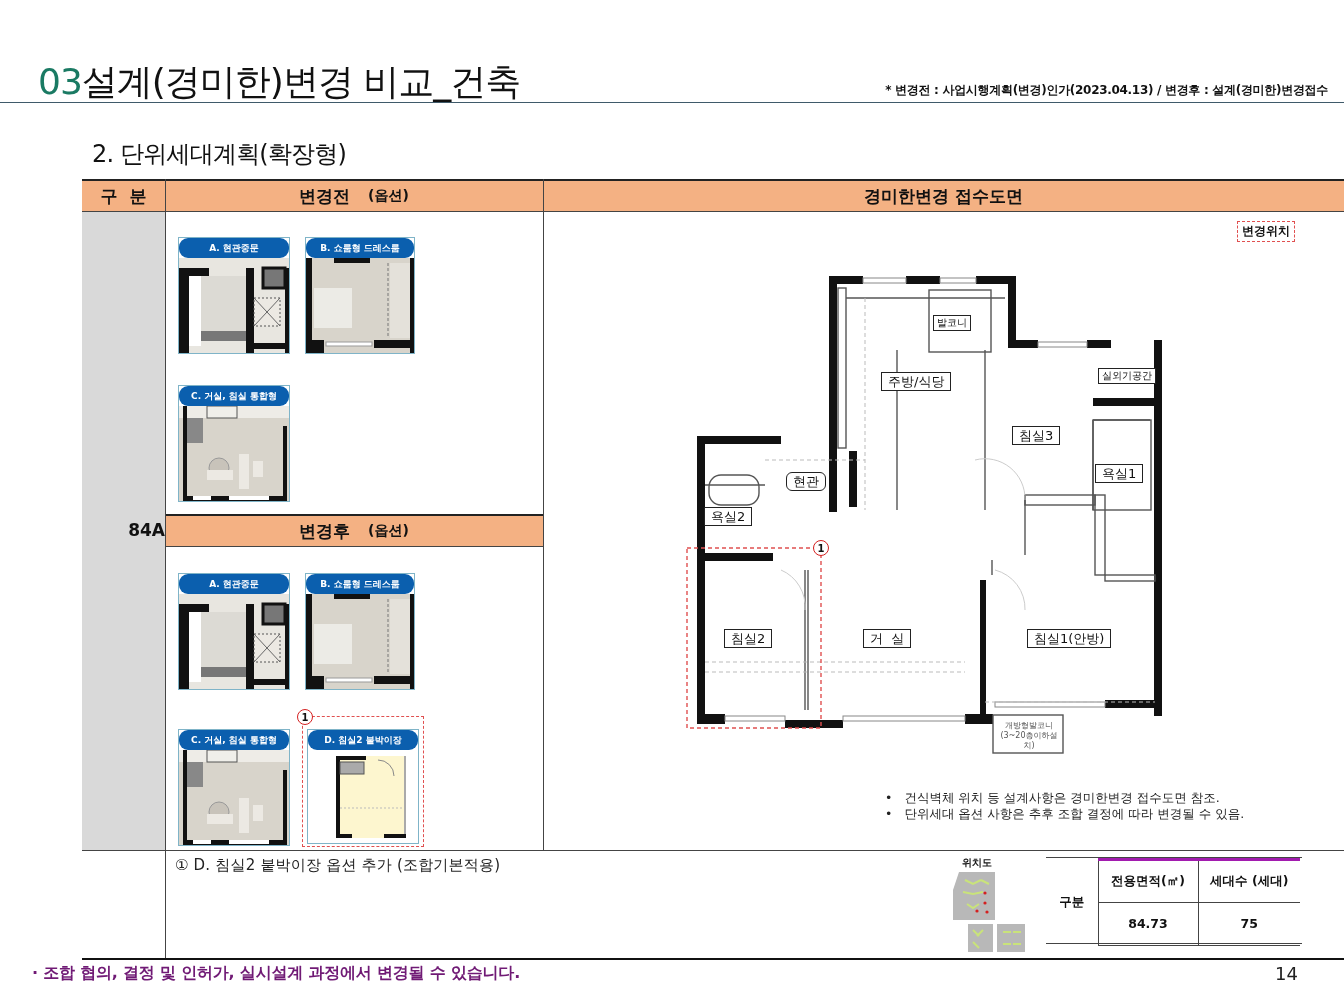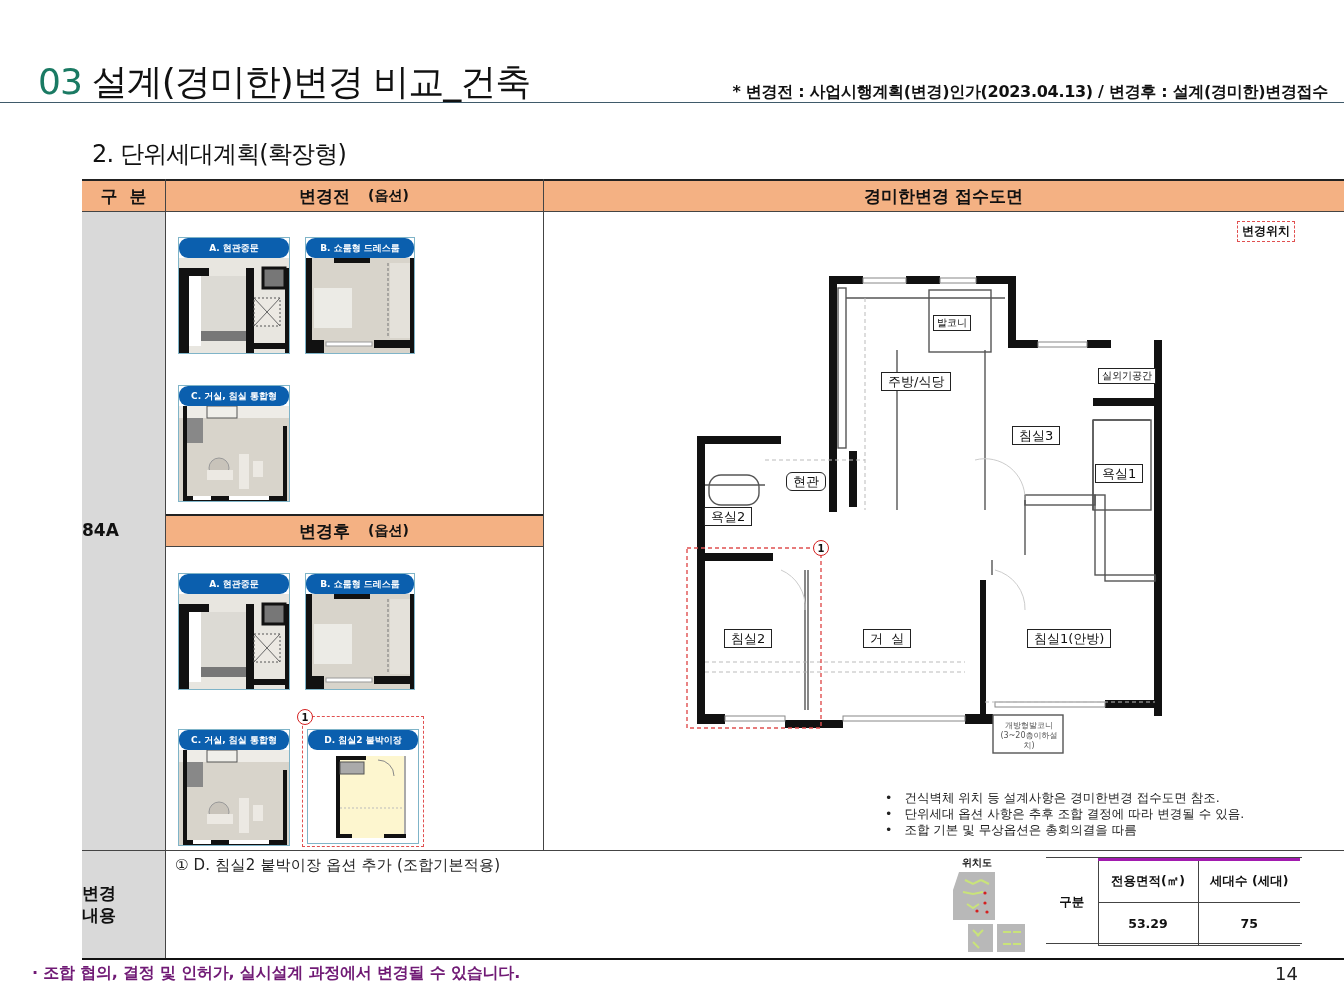--- a/index.html
+++ b/index.html
@@ -1,29 +1,29 @@
 <!DOCTYPE html>
 <html><head>
 <meta charset="utf-8">
 <style>
   * { box-sizing: border-box; margin: 0; padding: 0; }
   html, body { width: 1344px; height: 1008px; background: #ffffff; overflow: hidden; }
   body { position: relative; font-family: "DejaVu Sans", "Liberation Sans", sans-serif; color: #111; }
 
   .page-title { position: absolute; left: 38px; top: 58px; font-size: 36px; font-weight: 400; letter-spacing: -1px; color: #111; white-space: nowrap; }
-  .page-title .num { color: #1a7a63; margin-right: 10px; }
+  .page-title .num { color: #1a7a63; margin-right: 0; }
   .title-rule { position: absolute; left: 0; top: 102px; width: 1344px; height: 1px; background: #3f5a6a; }
-  .title-note { position: absolute; right: 16px; top: 82px; font-size: 16px; font-weight: 700; color: #111; white-space: nowrap; letter-spacing: -0.3px; }
+  .title-note { position: absolute; right: 16px; top: 82px; font-size: 12px; font-weight: 700; color: #111; white-space: nowrap; letter-spacing: -0.3px; }
 
   .section-title { position: absolute; left: 92px; top: 138px; font-size: 24px; font-weight: 400; letter-spacing: -0.8px; color: #111; }
 
   .grid { position: absolute; left: 82px; top: 179px; width: 1262px; height: 780px; }
   .hdr { position: absolute; background: #f4b183; border-top: 2px solid #222; border-bottom: 1px solid #444; display: flex; align-items: center; justify-content: center; font-weight: 700; font-size: 17px; color: #111; }
   .hdr .opt { font-size: 14px; margin-left: 18px; }
-  .side { position: absolute; background: #d9d9d9; display: flex; align-items: center; justify-content: flex-start; font-weight: 700; font-size: 17px; color: #111; text-align: center; line-height: 1.25; }
+  .side { position: absolute; background: #d9d9d9; display: flex; align-items: center; justify-content: flex-end; font-weight: 700; font-size: 17px; color: #111; text-align: center; line-height: 1.25; }
   .vline { position: absolute; width: 1px; background: #444; }
   .hline { position: absolute; height: 1px; background: #444; }
 
   .opt-card { position: absolute; border: 1px solid #7fb4c8; background: #fff; overflow: hidden; }
   .opt-card .cap { height: 20px; background: #0b5fae; color: #fff; font-size: 9px; font-weight: 700; display: flex; align-items: center; justify-content: center; border-radius: 9px; }
   .opt-card .pic { position: absolute; left: 0; right: 0; top: 20px; bottom: 0; }
 
   .marker { position: absolute; width: 16px; height: 16px; border: 1.5px solid #d42020; border-radius: 50%; background: #fff; font-size: 10px; font-weight: 700; display: flex; align-items: center; justify-content: center; color: #111; }
   .dash-box { position: absolute; border: 1.5px dashed #e05050; }
 
@@ -66,26 +66,20 @@
   <div class="hdr" style="left:83px;top:0;width:378px;height:33px;">
     <span>변경전</span>
       <span class="opt">(옵션)</span>
   </div>
   <div class="hdr" style="left:461px;top:0;width:801px;height:33px;">
     <span>경미한변경 접수도면</span>
   </div>
 
   <div class="side" style="left:0;top:33px;width:83px;height:638px;">
     <span>84A</span>
-  </div>
-  <div class="side" style="left:0;top:671px;width:83px;height:109px;">
-    <div>
-      <div>변경</div>
-      <div>내용</div>
-    </div>
   </div>
 
   <div class="hdr" style="left:83px;top:335px;width:378px;height:33px;">
     <span>변경후</span>
       <span class="opt">(옵션)</span>
   </div>
 
   <div class="vline" style="left:83px;top:0;height:780px;"></div>
   <div class="vline" style="left:461px;top:0;height:671px;"></div>
   <div class="hline" style="left:0;top:671px;width:1262px;"></div>
@@ -314,21 +308,20 @@
   <div style="position:absolute;left:310px;top:451px;width:68px;font-size:8px;line-height:10px;color:#555;text-align:center;">
     <div>개방형발코니</div>
     <div>(3~20층이하설치)</div>
   </div>
   <div class="marker" style="left:128px;top:270px;">1</div>
 </div>
 
 <ul class="notes">
   <li>건식벽체 위치 등 설계사항은 경미한변경 접수도면 참조.</li>
   <li>단위세대 옵션 사항은 추후 조합 결정에 따라 변경될 수 있음.</li>
-  <li>조합 기본 및 무상옵션은 총회의결을 따름</li>
 </ul>
 
 <div class="change-text">① D. 침실2 붙박이장 옵션 추가 (조합기본적용)</div>
 
 <div class="loc-label">위치도</div>
 <div style="position:absolute;left:953px;top:870px;width:75px;height:85px;">
   <svg width="75" height="85" viewBox="0 0 75 85">
     <path d="M6 2 L42 2 L42 50 L0 50 L0 20 Z" fill="#b8b8b8"></path>
     <rect x="15" y="54" width="25" height="28" fill="#b8b8b8"></rect>
     <rect x="44" y="54" width="28" height="28" fill="#b8b8b8"></rect>
@@ -355,21 +348,21 @@
 </div>
 
 <table class="stats">
   <tbody>
       <tr>
     <td class="first" rowspan="2" style="width:52px;border-top:none;border-bottom:none;">구분</td>
     <td style="width:100px;">전용면적(㎡)</td>
     <td class="last" style="width:102px;">세대수 (세대)</td>
   </tr>
   <tr>
-    <td>53.29</td>
+    <td>84.73</td>
     <td class="last">75</td>
   </tr>
 </tbody>
   </table>
 <div style="position:absolute;left:1046px;top:943px;width:256px;height:1px;background:#444;"></div>
 <div style="position:absolute;left:1046px;top:857px;width:256px;height:1px;background:#444;"></div>
 
 <div class="footer-note">· 조합 협의, 결정 및 인허가, 실시설계 과정에서 변경될 수 있습니다.</div>
 <div class="page-number">14</div>
 

